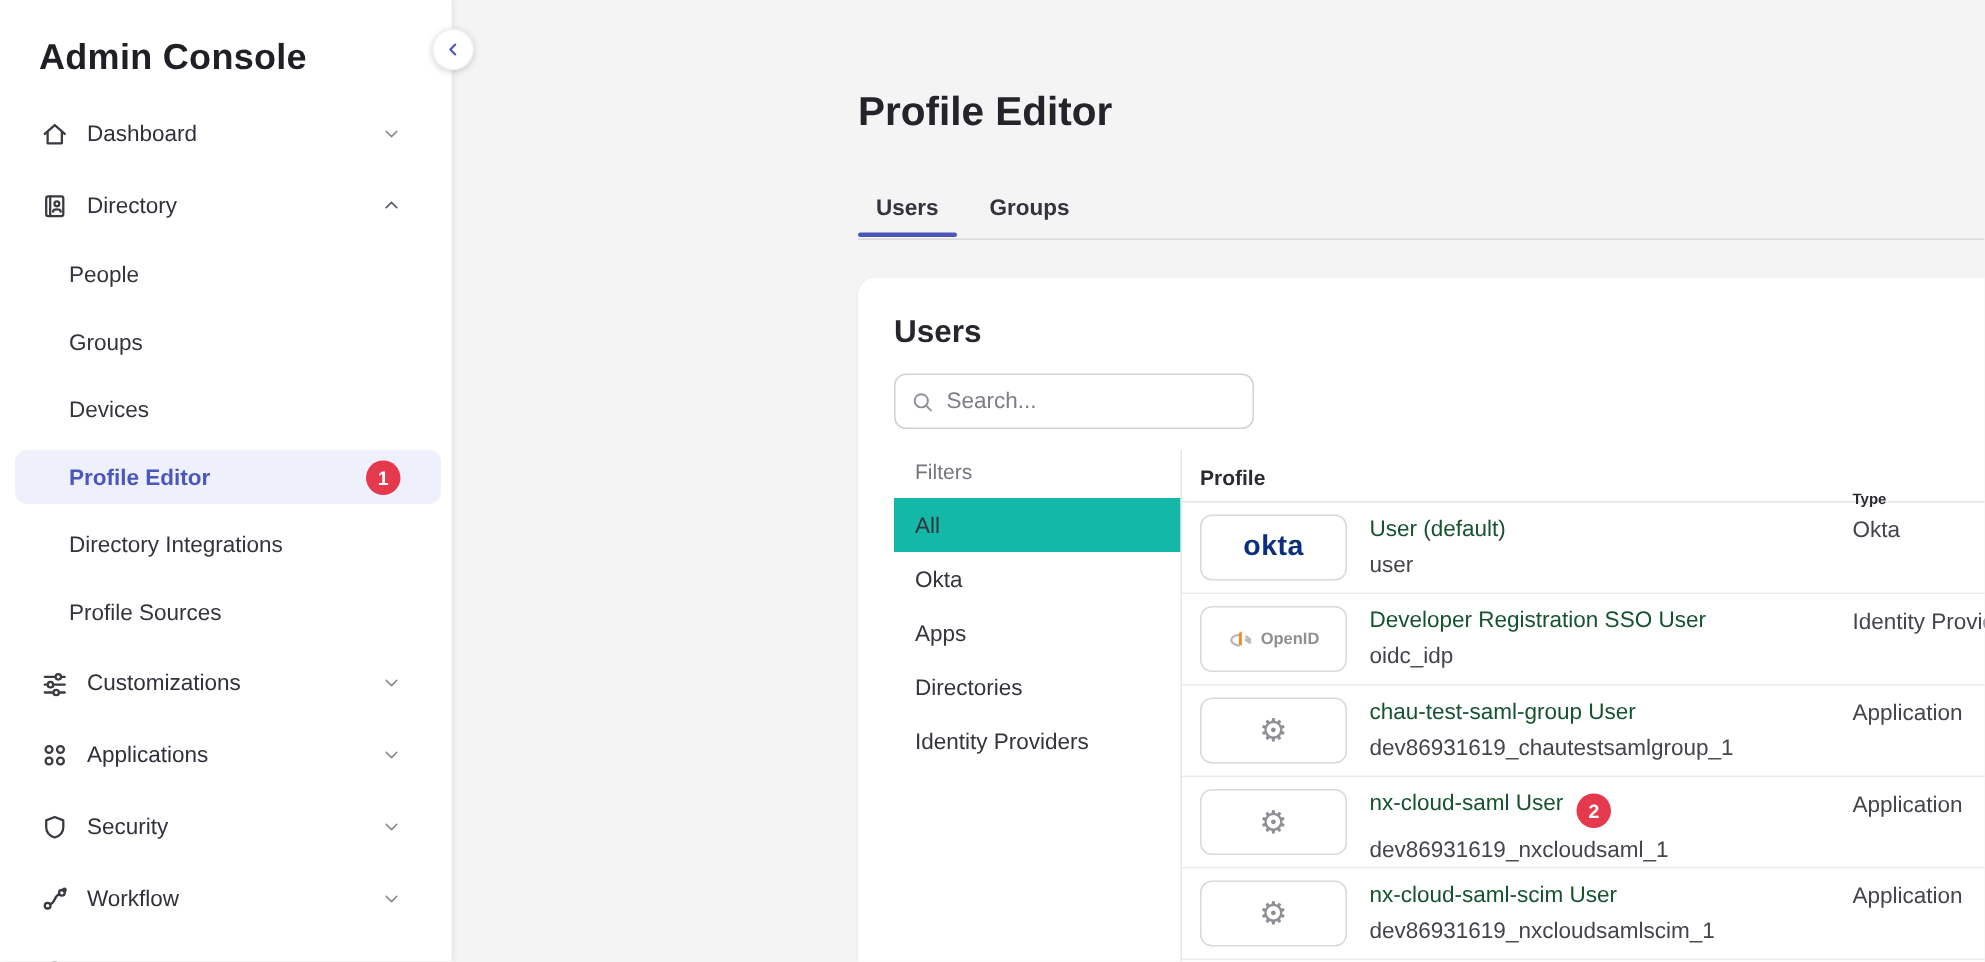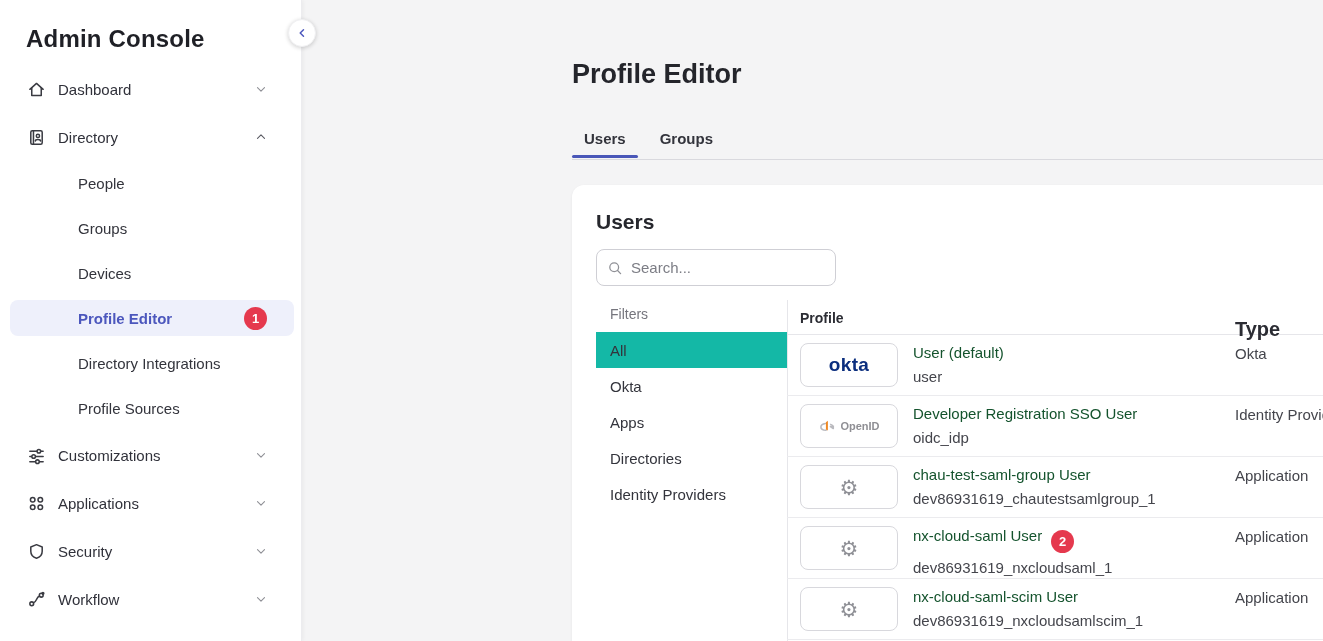--- a/index.html
+++ b/index.html
@@ -25,21 +25,21 @@
     display:flex; align-items:center; cursor:pointer; border-radius:8px;
   }
   .nav-item .nicon { width:20px; height:20px; margin-left:16px; color:#3a3b42; flex:0 0 auto; display:flex; align-items:center; justify-content:center; }
   .nav-item .nlabel { margin-left:12px; font-size:15px; color:#30313a; }
   .nav-item .chev { margin-left:auto; margin-right:24px; color:#8f9096; display:flex; }
   .nav-item .chev.dark { color:#5a5b63; }
   .nav-sub {
     position:absolute; left:10px; width:284px; height:36px;
     display:flex; align-items:center; cursor:pointer; border-radius:8px;
   }
-  .nav-sub .slabel { margin-left:68px; font-size:15px; color:#33343c; }
+  .nav-sub .slabel { margin-left:36px; font-size:15px; color:#33343c; }
   .nav-sub.active { background:#eef0fb; }
   .nav-sub.active .slabel { color:#4c57bd; font-weight:700; }
   .badge {
     min-width:23px; height:23px; border-radius:50%; background:#e5394e;
     color:#fff; font-size:13px; font-weight:700;
     display:inline-flex; align-items:center; justify-content:center;
   }
   .nav-sub .badge { margin-left:auto; margin-right:27px; }
 
   .collapse-btn {
@@ -93,21 +93,21 @@
   }
   .filter-opt span { margin-left:14px; }
   .filter-opt.selected { background:#14b8a6; }
 
   .v-divider { position:absolute; left:215px; top:115px; bottom:0; width:1px; background:#e6e6ea; }
 
   
   .table { position:absolute; left:215px; top:115px; right:0; bottom:0; }
   .thead { position:absolute; left:0; right:0; top:0; height:35px; border-bottom:1px solid #e6e6ea; }
   .th-profile { position:absolute; left:13px; top:10px; font-size:14px; font-weight:700; color:#2b2c33; }
-  .th-type { position:absolute; left:448px; top:18px; font-size:20px; font-weight:700; color:#2b2c33; }
+  .th-type { position:absolute; left:448px; top:28px; font-size:10px; font-weight:700; color:#2b2c33; }
   .trow {
     position:absolute; left:0; right:0; height:61px; border-bottom:1px solid #ebebee;
   }
   .logo-box {
     position:absolute; left:13px; top:8px; width:98px; height:44px;
     border:1px solid #d8d8dd; border-radius:8px; background:#fff;
     display:flex; align-items:center; justify-content:center;
   }
   .okta-word { font-size:19px; font-weight:800; color:#0b2e7e; letter-spacing:.3px; }
   .openid-wrap { display:flex; align-items:center; gap:4px; }

